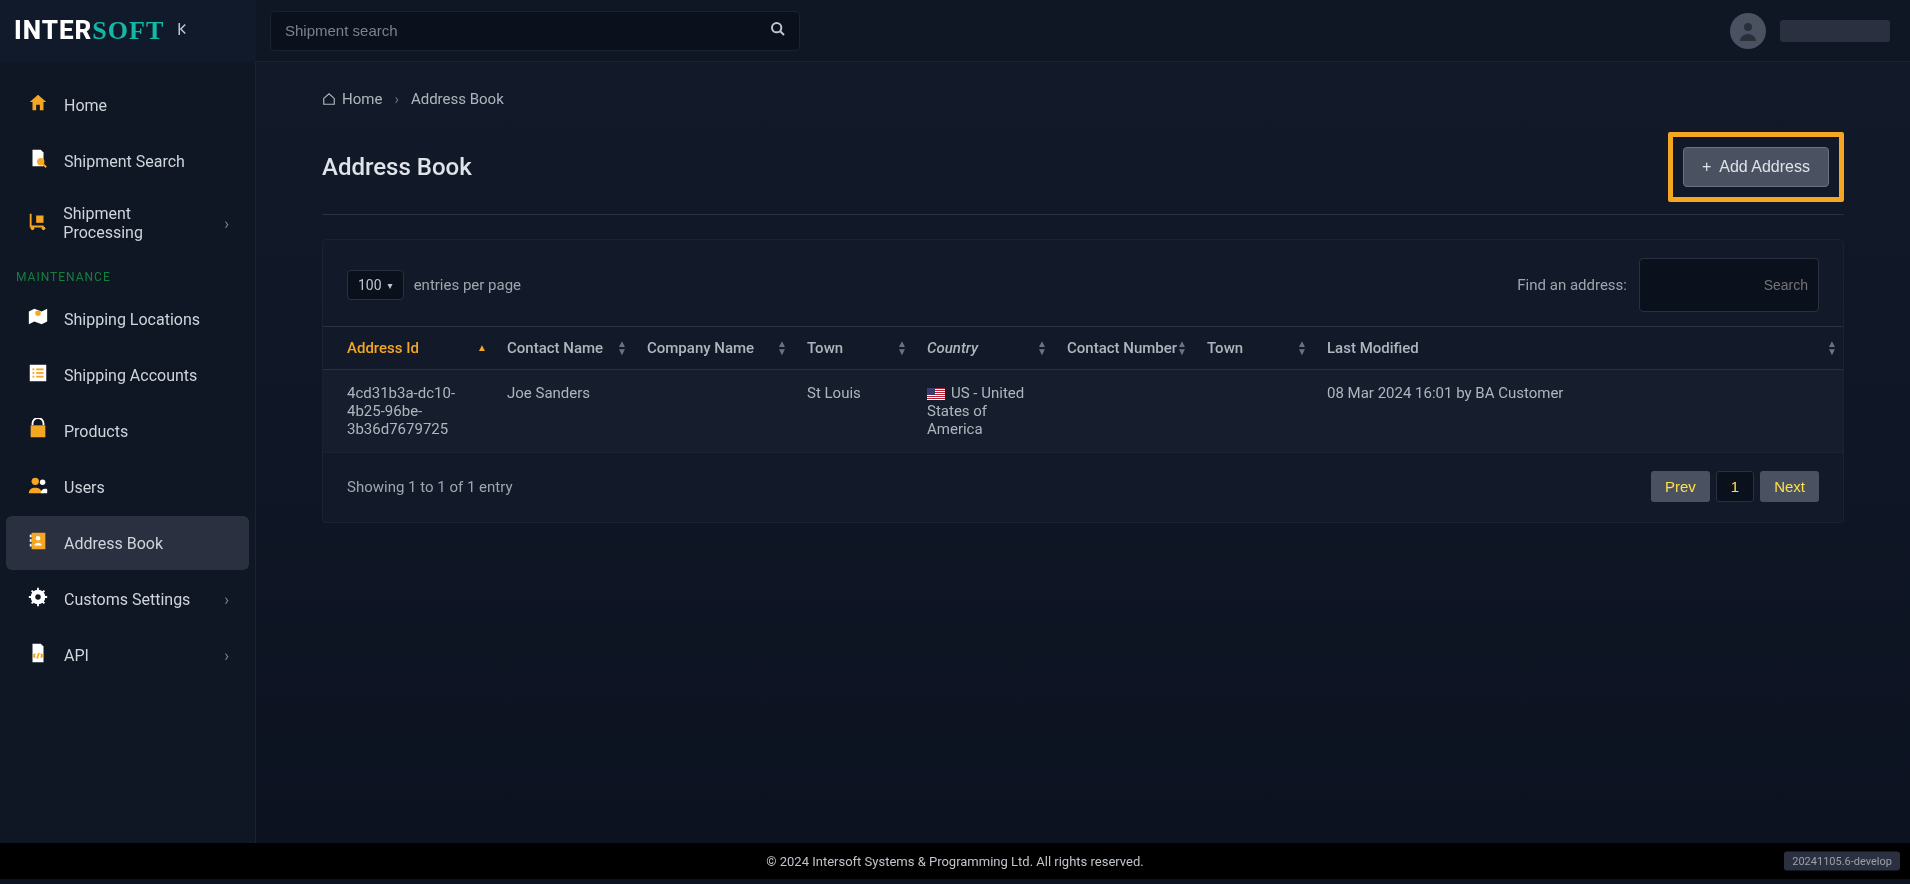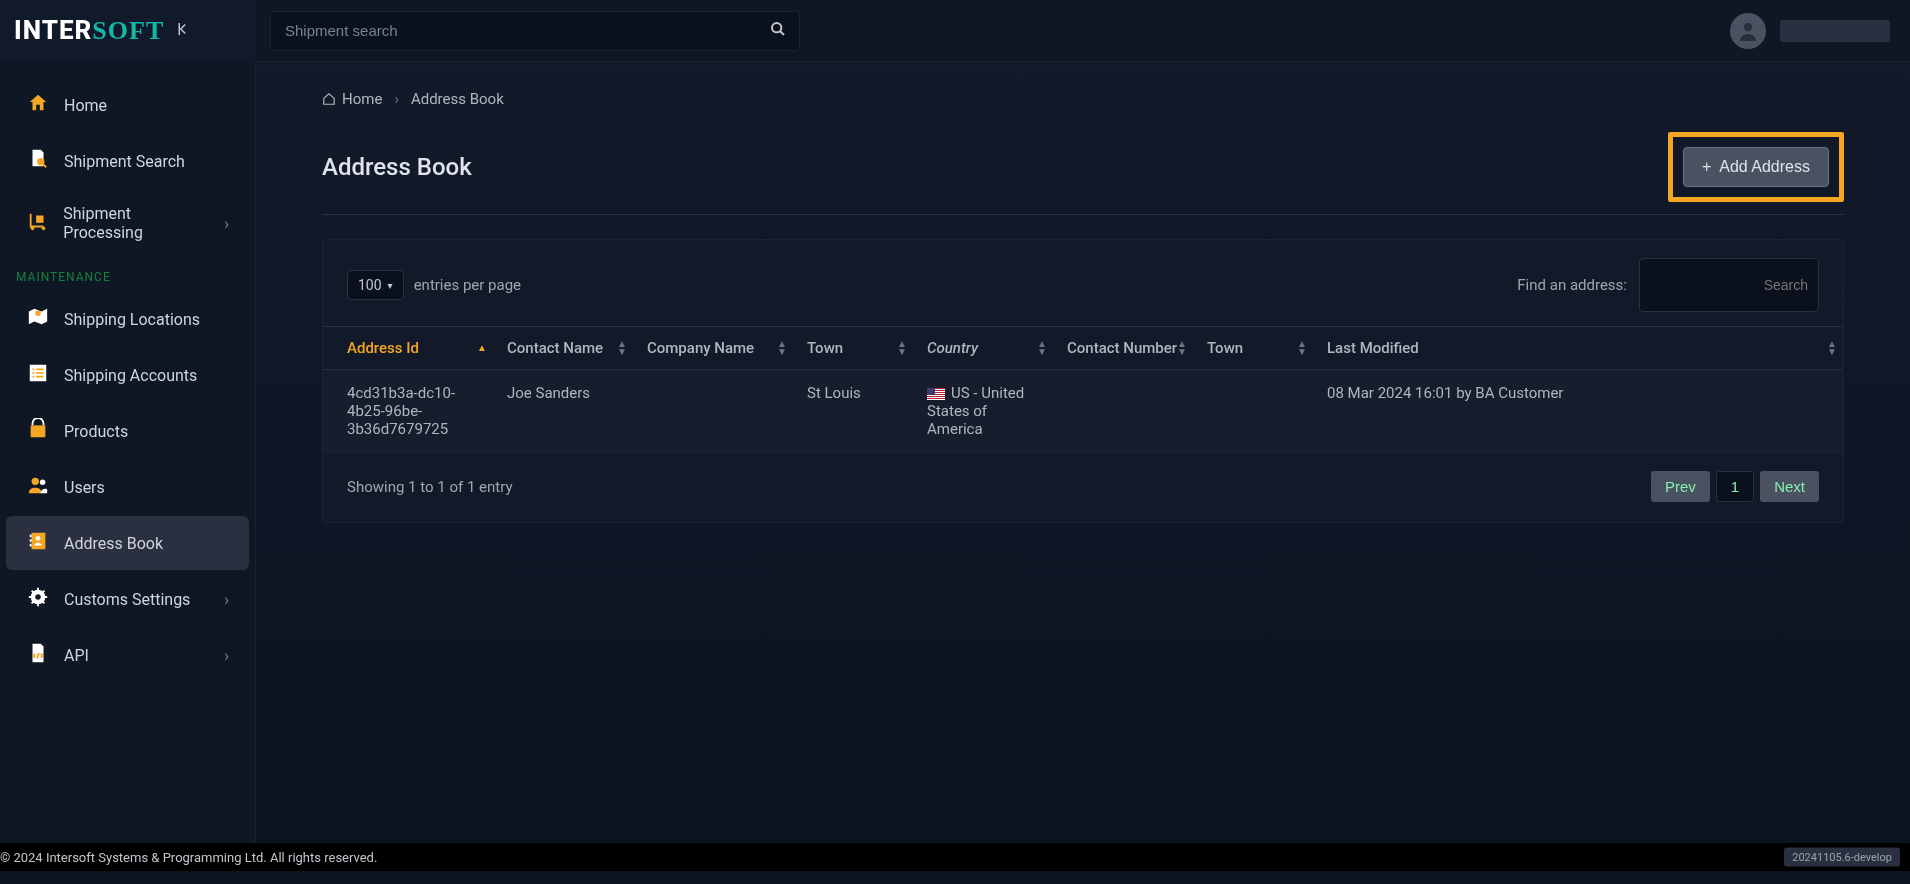--- a/index.html
+++ b/index.html
@@ -190,29 +190,29 @@
   .flag { display:inline-block; width:18px; height:12px; margin-right:6px; vertical-align:middle;
           background: linear-gradient(#b22234 0 8%, #fff 8% 16%, #b22234 16% 24%, #fff 24% 32%, #b22234 32% 40%, #fff 40% 48%, #b22234 48% 56%, #fff 56% 64%, #b22234 64% 72%, #fff 72% 80%, #b22234 80% 88%, #fff 88% 100%);
           position:relative;}
   .flag::before { content:""; position:absolute; top:0; left:0; width:8px; height:7px; background:#3c3b6e;}
   .table-footer {
     display:flex; justify-content:space-between; align-items:center;
     padding: 18px 24px 0; font-size:15px; color:#a0a5ad;
   }
   .pager { display:flex; gap:6px;}
   .pg-btn {
-    background:#4a5160; color:#86efac; border:none; border-radius:3px;
+    background:#4a5160; color:#fde047; border:none; border-radius:3px;
     padding:6px 14px; font-size:15px; cursor:pointer;
   }
   .pg-btn.current { background:#0a101c; border:1px solid #2a3040;}
   
   .footer {
-    position:absolute; left:0; right:0; bottom:13px; height:28px;
+    position:absolute; left:0; right:0; bottom:5px; height:36px;
     background:#000; color:#c0c5cc; font-size:13px;
-    display:flex; align-items:center; justify-content:flex-start;
+    display:flex; align-items:center; justify-content:center;
   }
   .build-tag {
     position:absolute; right:10px; top:50%; transform:translateY(-50%);
     background:#2a3040; color:#9aa0a8; font-size:11px; padding:3px 8px; border-radius:3px;
   }
 </style>
 </head>
 <body>
 
 <div class="topbar">

